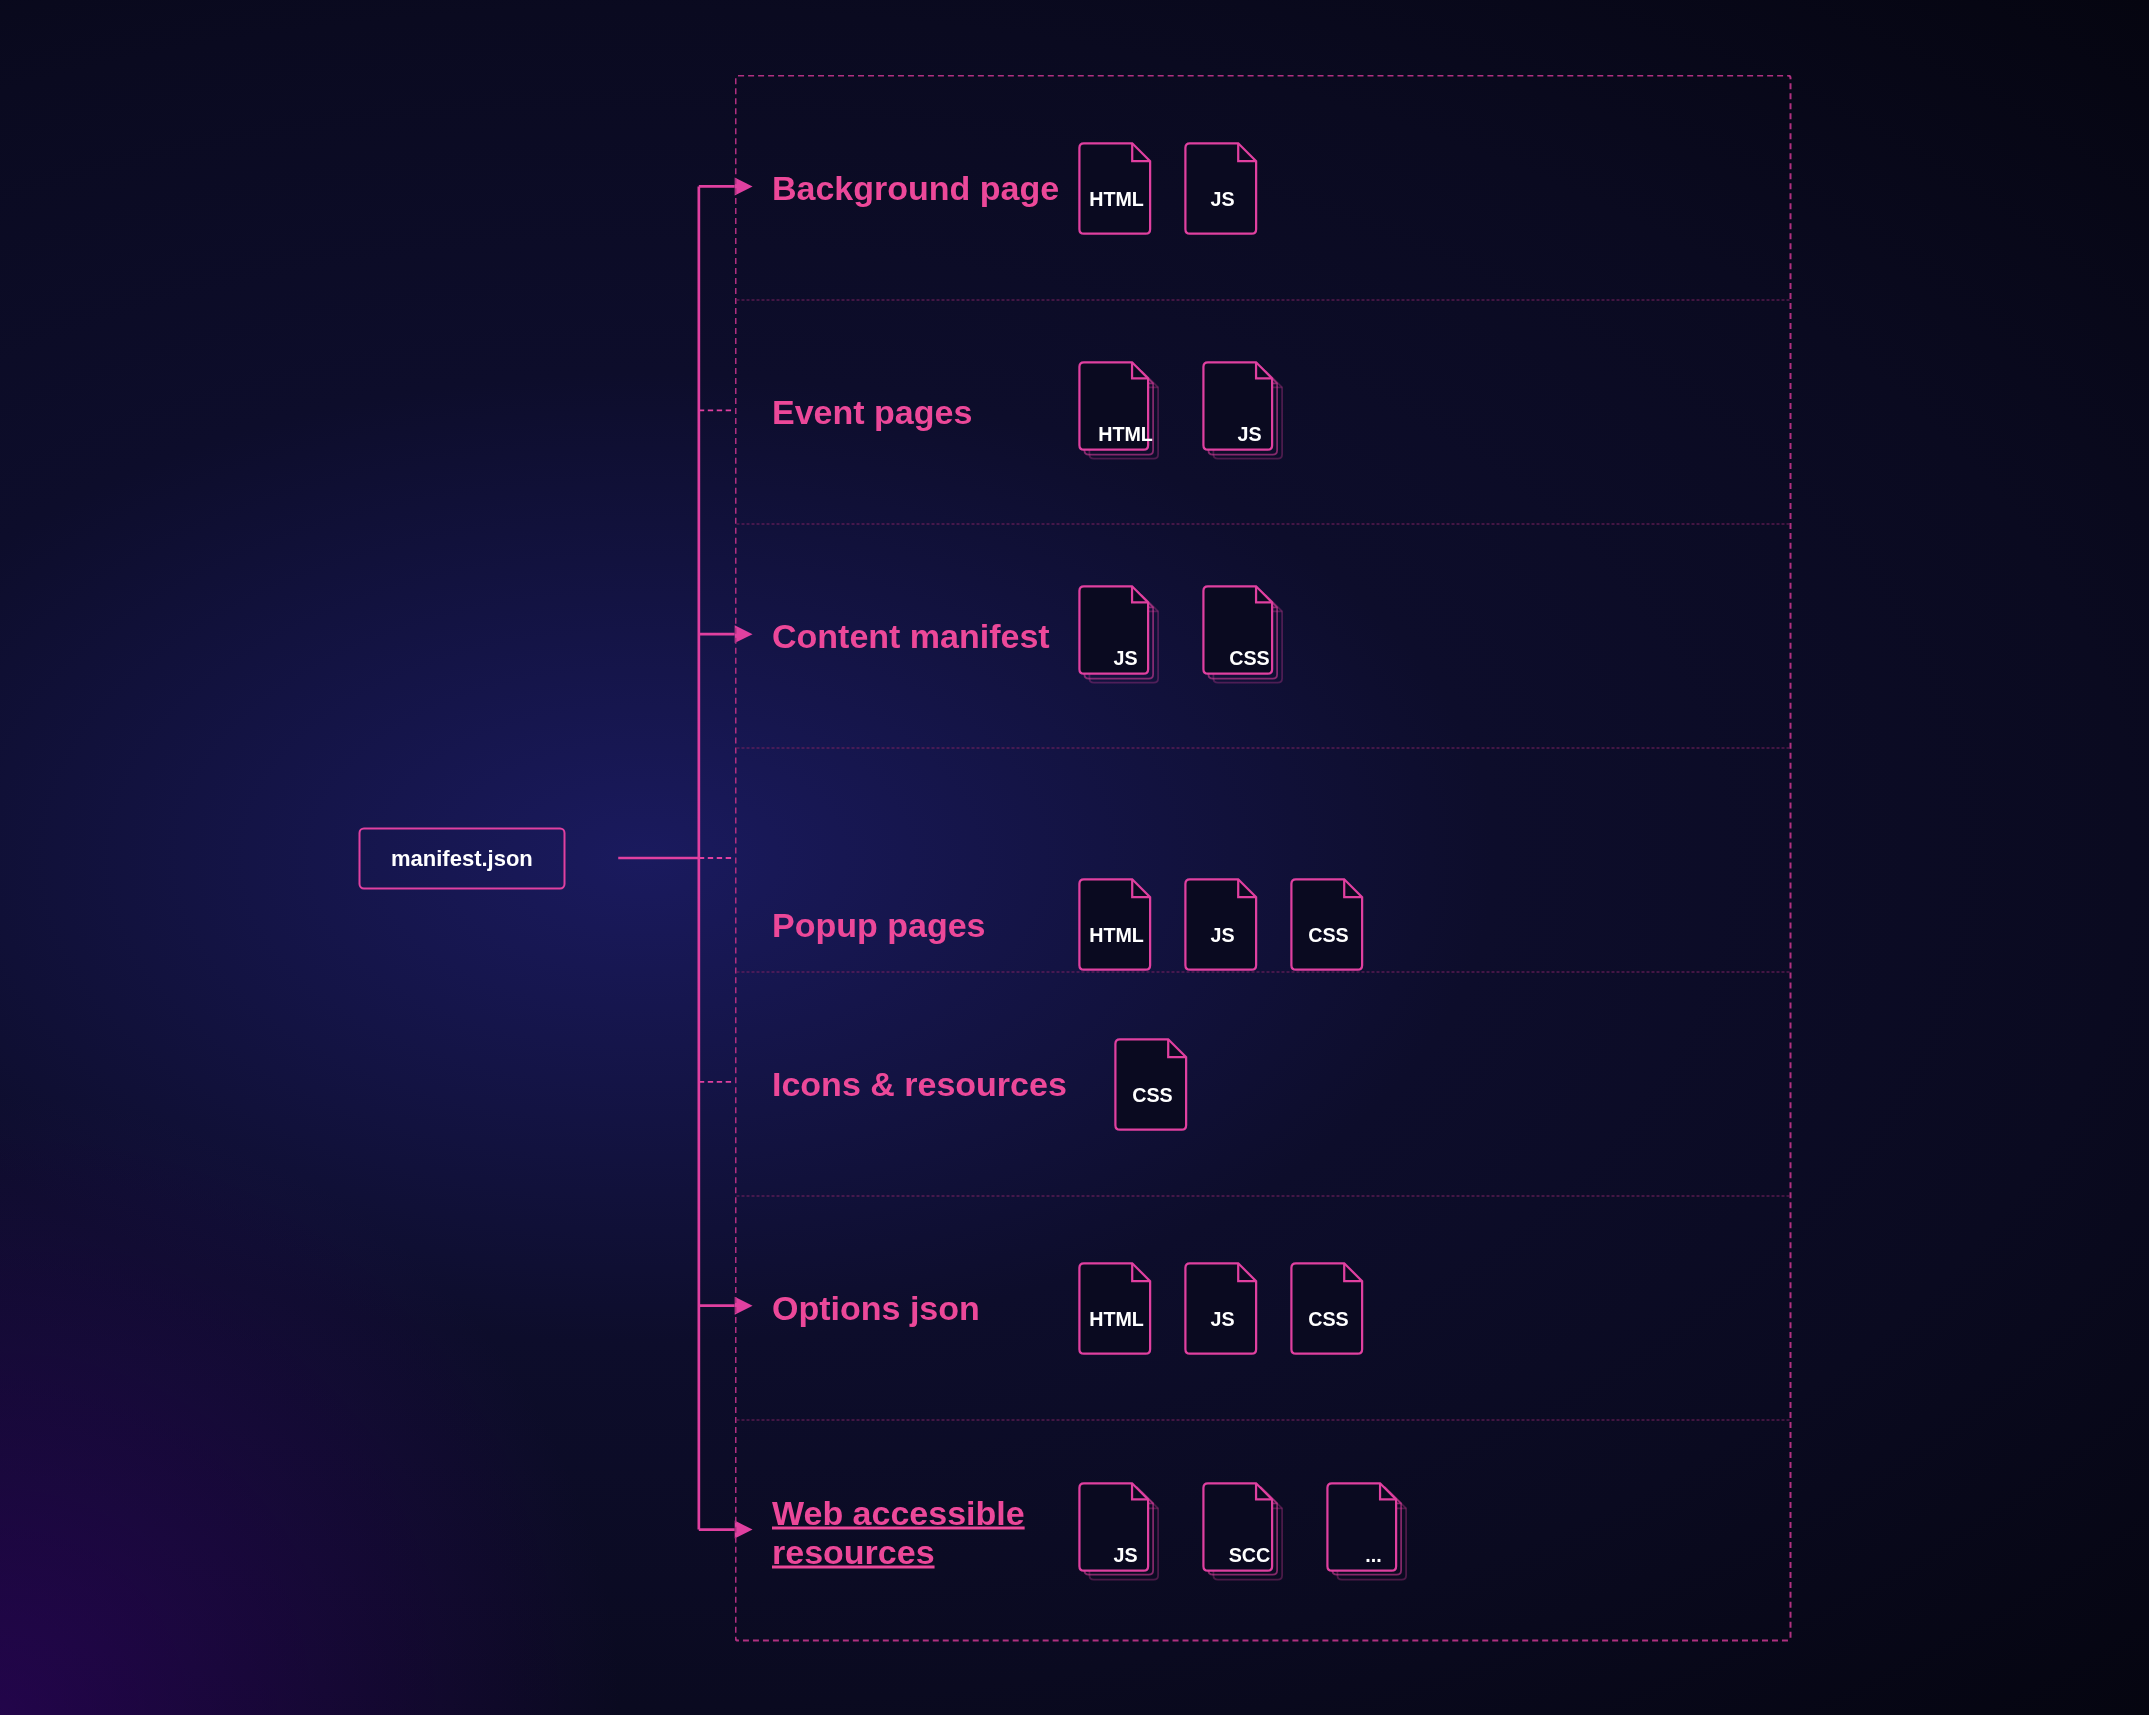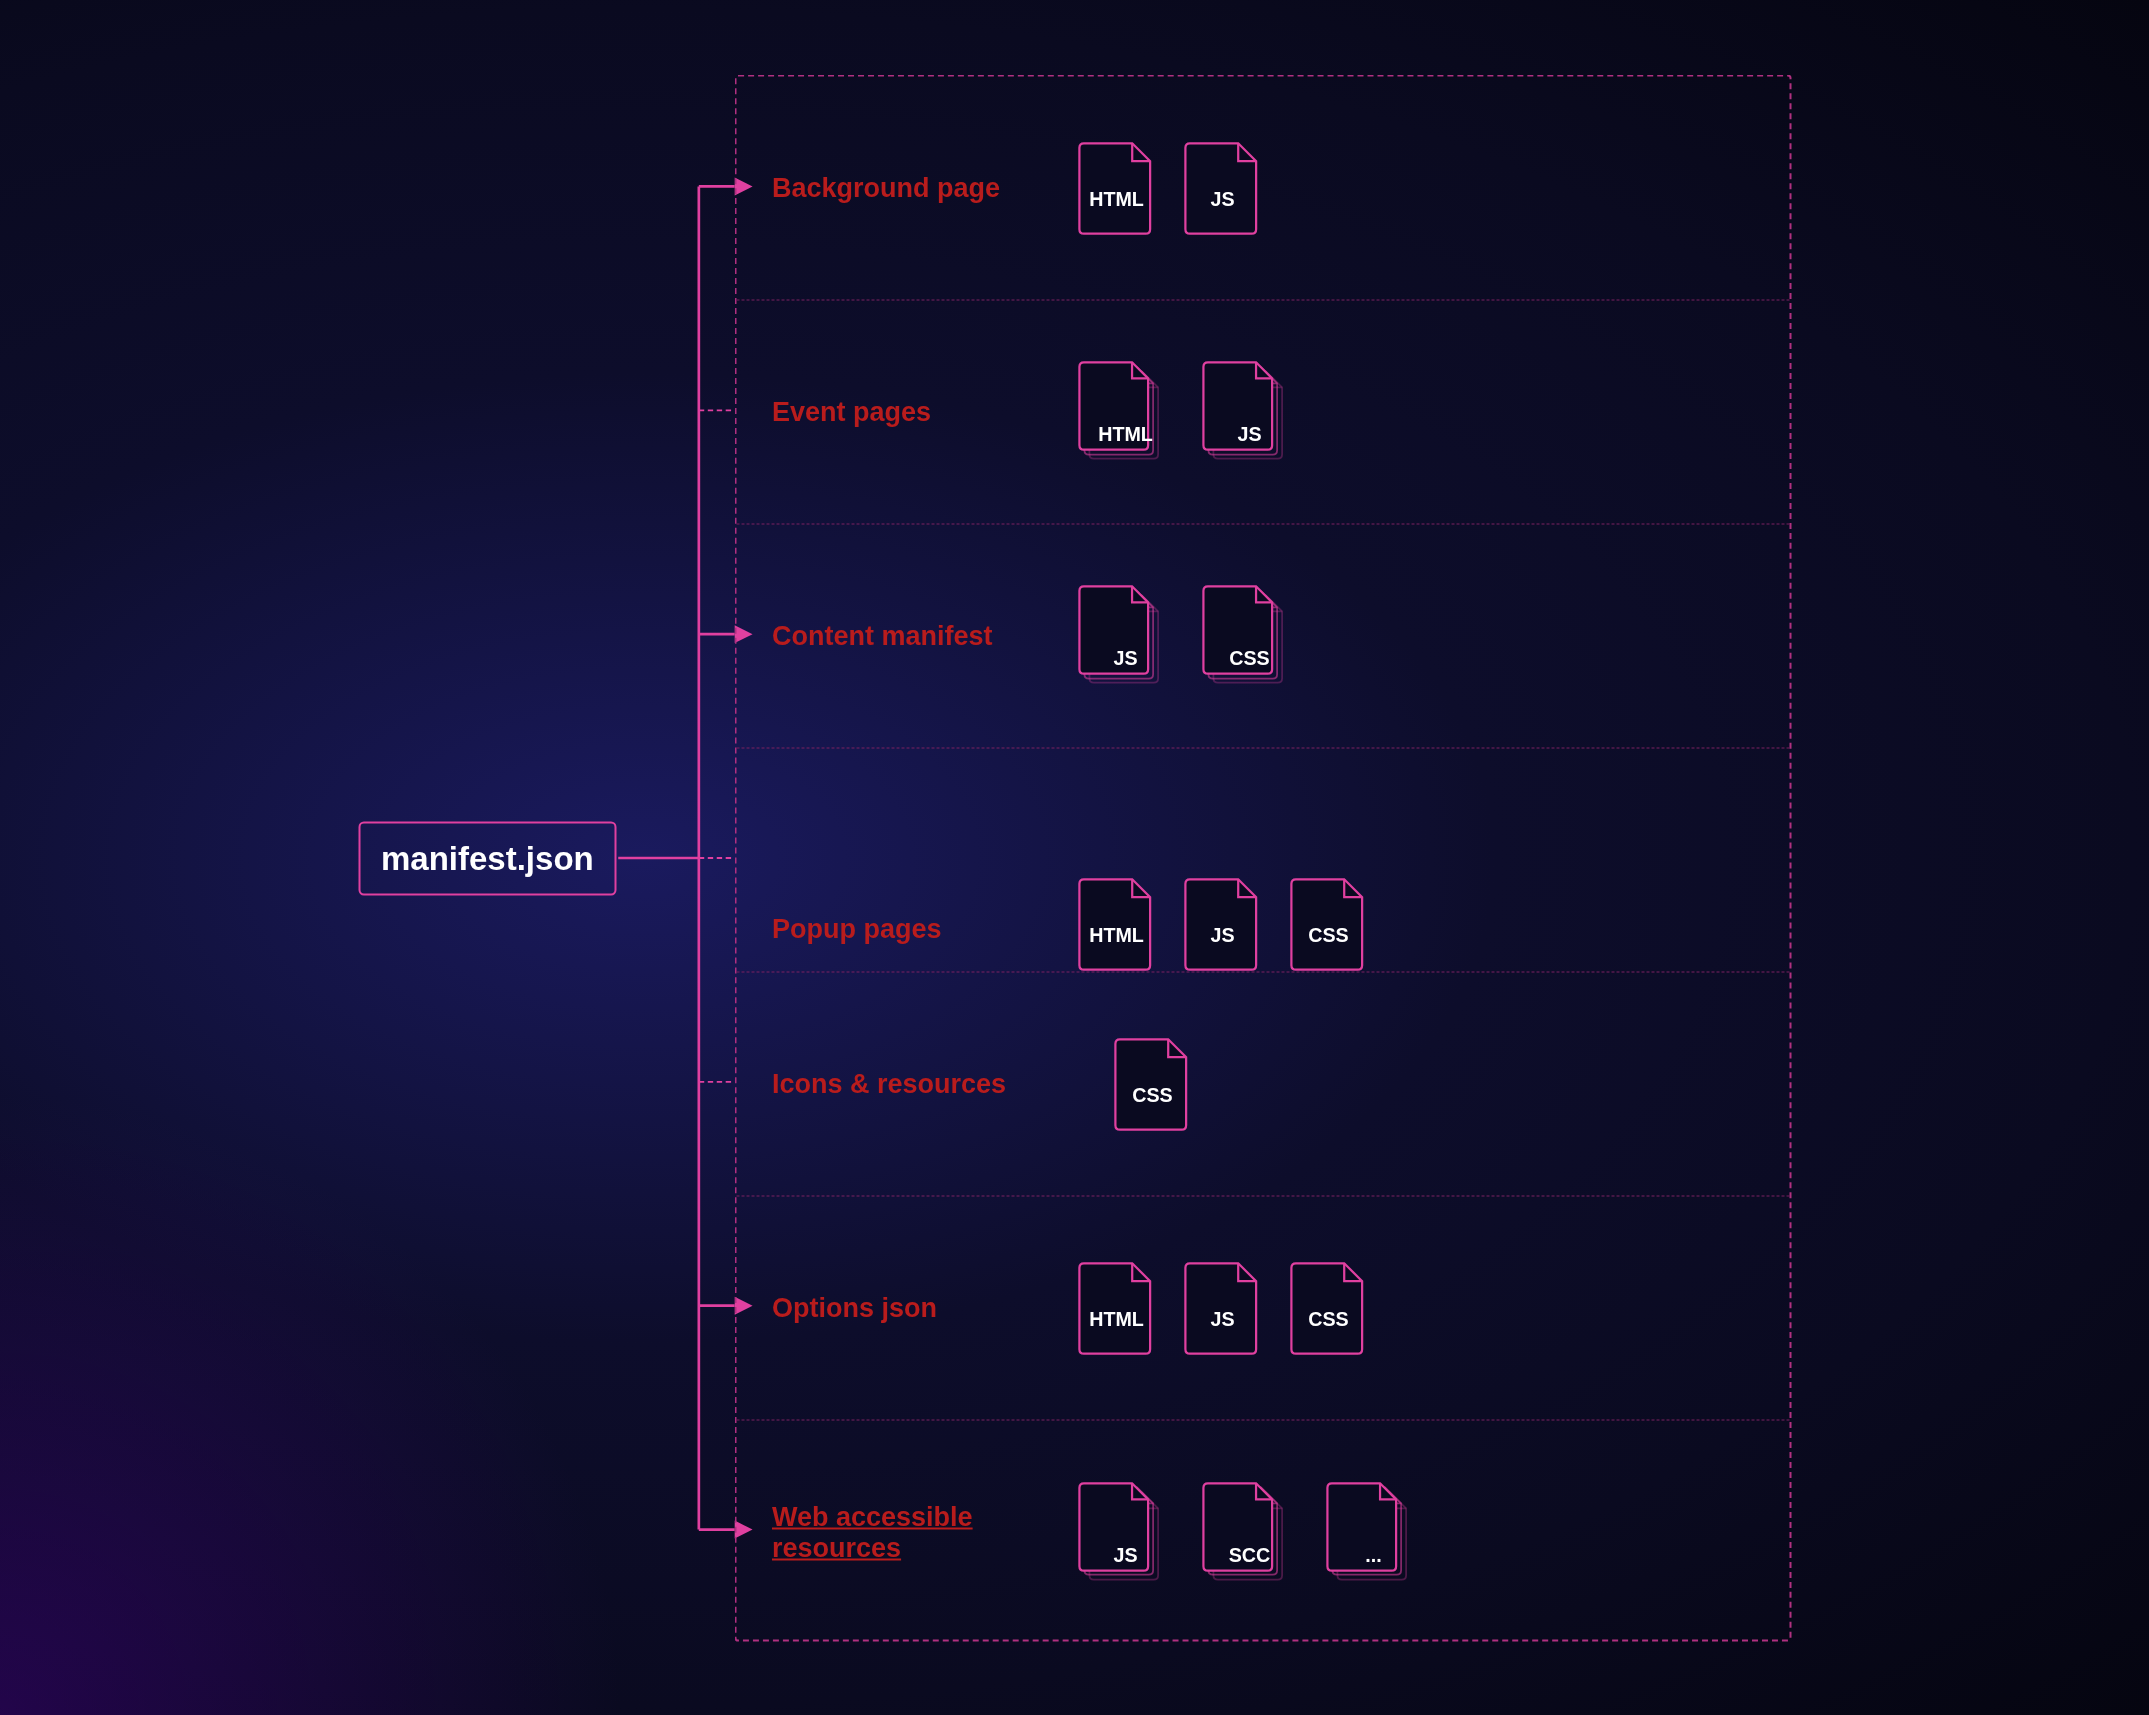--- a/index.html
+++ b/index.html
@@ -35,24 +35,24 @@
     }
 
     
     .manifest-box {
       position: absolute;
       left: 0;
       top: 50%;
       transform: translateY(-50%);
       border: 2.2px solid #e040a0;
       border-radius: 5.4px;
-      padding: 16px 21px;
+      padding: 16px 31px;
       color: #fff;
       font-weight: 700;
-      font-size: 33px;
+      font-size: 22px;
       white-space: nowrap;
       background: transparent;
     }
 
     
     .connectors {
       position: absolute;
       left: 0;
       top: 0;
       width: 100%;
@@ -77,22 +77,22 @@
       align-items: center;
       border-bottom: 1.8px dashed #7a2060;
       padding: 0 36px;
       position: relative;
     }
     .row:last-child {
       border-bottom: none;
     }
 
     .row-label {
-      color: #b91c1c;
-      font-size: 27px;
+      color: #ec4899;
+      font-size: 34px;
       font-weight: 700;
       width: 304px;
       flex-shrink: 0;
       padding: 27px 0;
     }
 
     .row-files {
       display: flex;
       gap: 25px;
       align-items: center;

